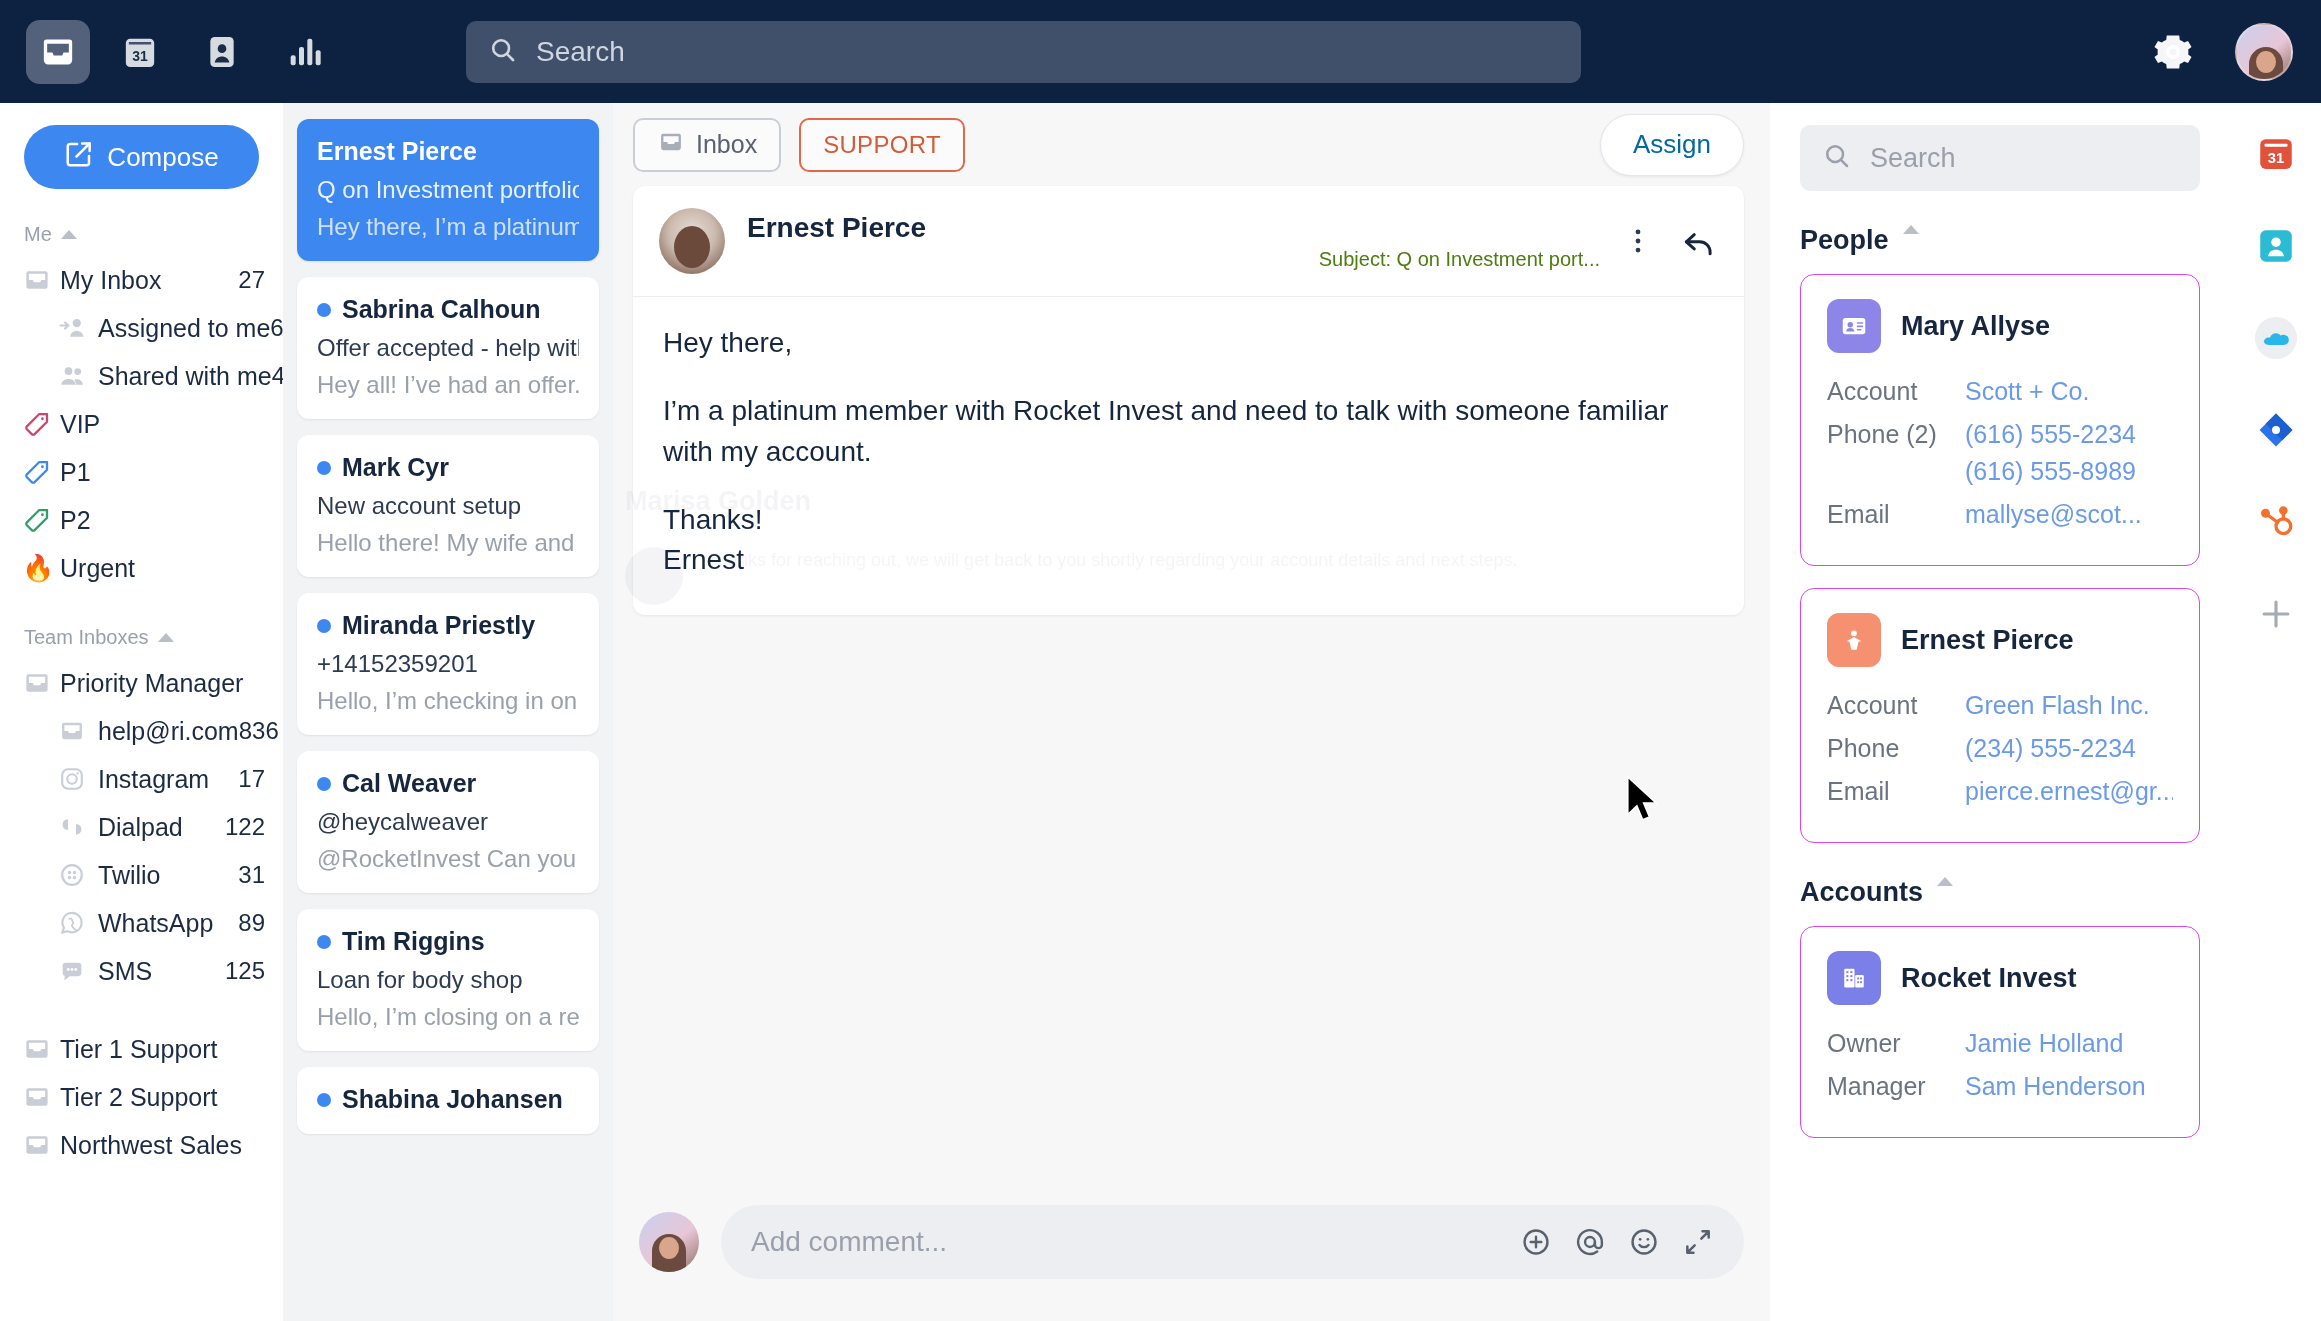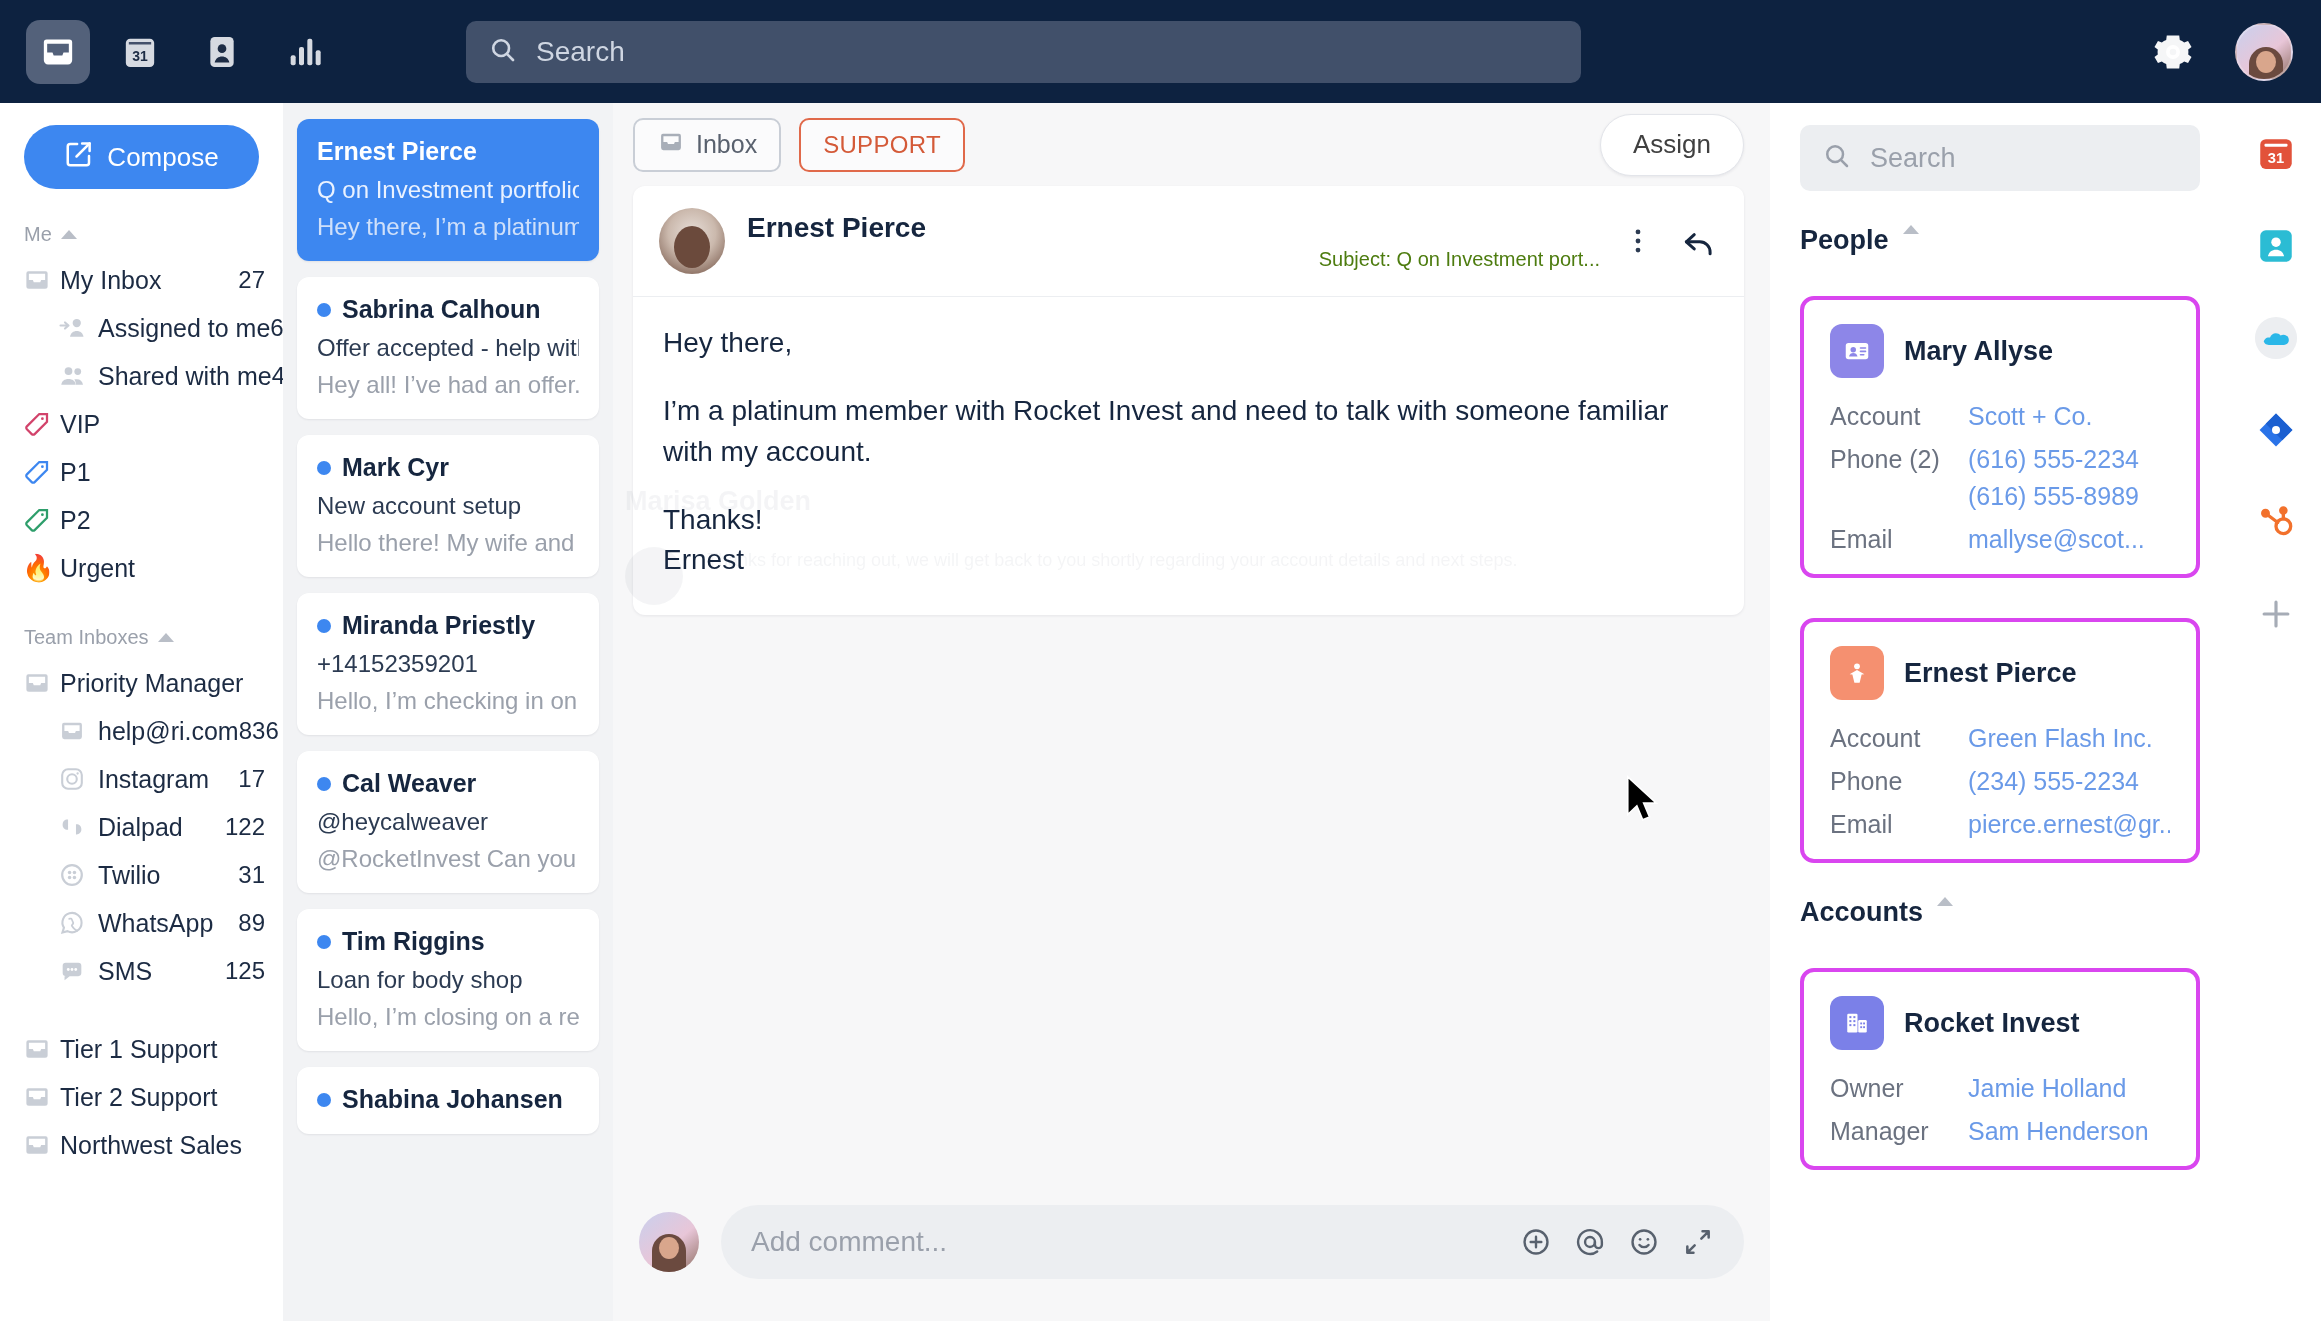--- a/index.html
+++ b/index.html
@@ -110,21 +110,21 @@
     padding: 0 26px 0 20px; gap: 18px;
   }
   .pill {
     height: 54px; border-radius: 10px; background: #fbfbfc; border: 2px solid #c9ced6;
     display: flex; align-items: center; gap: 11px; padding: 0 22px;
     font-size: 25px; color: #59616e; cursor: pointer;
   }
   .pill.support { border-color: #e0694a; color: #d45a38; font-size: 24px; letter-spacing: .3px; }
   .assign {
     margin-left: auto; height: 62px; border-radius: 34px; background: #fff;
-    border: 1px solid #e3e5ea; padding: 0 32px; font-size: 26px; color: #404040;
+    border: 1px solid #e3e5ea; padding: 0 32px; font-size: 26px; color: #0369a1;
     display: flex; align-items: center; cursor: pointer;
     box-shadow: 0 1px 3px rgba(20,30,50,.08);
   }
   .msgwrap { flex: 1; padding: 0 26px 0 20px; min-height: 0; position: relative; }
   .msgcard {
     background: #fff; border-radius: 12px; box-shadow: 0 1px 3px rgba(20,30,50,.08);
     overflow: hidden;
   }
   .msg-head {
     display: flex; align-items: center; gap: 22px; padding: 22px 26px;
@@ -179,22 +179,22 @@
     height: 66px; border-radius: 10px; background: #eceef1;
     display: flex; align-items: center; gap: 18px; padding: 0 22px; cursor: text;
   }
   .r-search .ph { font-size: 27px; color: #9aa0ab; }
   .r-sec {
     display: flex; align-items: flex-start; gap: 14px;
     margin: 34px 0 18px 0; font-size: 27px; font-weight: 700; color: #16263f;
     cursor: pointer;
   }
   .card {
-    border: 4px solid #d946ef; border-radius: 14px; padding: 24px 26px 20px 26px;
-    margin-bottom: 22px; background: #fff; margin-top: 40px;
+    border: 1px solid #d946ef; border-radius: 14px; padding: 24px 26px 36px 26px;
+    margin-bottom: 22px; background: #fff;
   }
   .card-head { display: flex; align-items: center; gap: 20px; margin-bottom: 24px; }
   .card-ico {
     width: 54px; height: 54px; border-radius: 12px; flex: 0 0 54px;
     display: flex; align-items: center; justify-content: center;
   }
   .card-title { font-size: 27px; font-weight: 700; color: #16263f; }
   .row { display: flex; align-items: baseline; margin-bottom: 14px; }
   .row:last-child { margin-bottom: 0; }
   .row .k { width: 138px; flex: 0 0 138px; font-size: 25px; color: #6b7280; }

